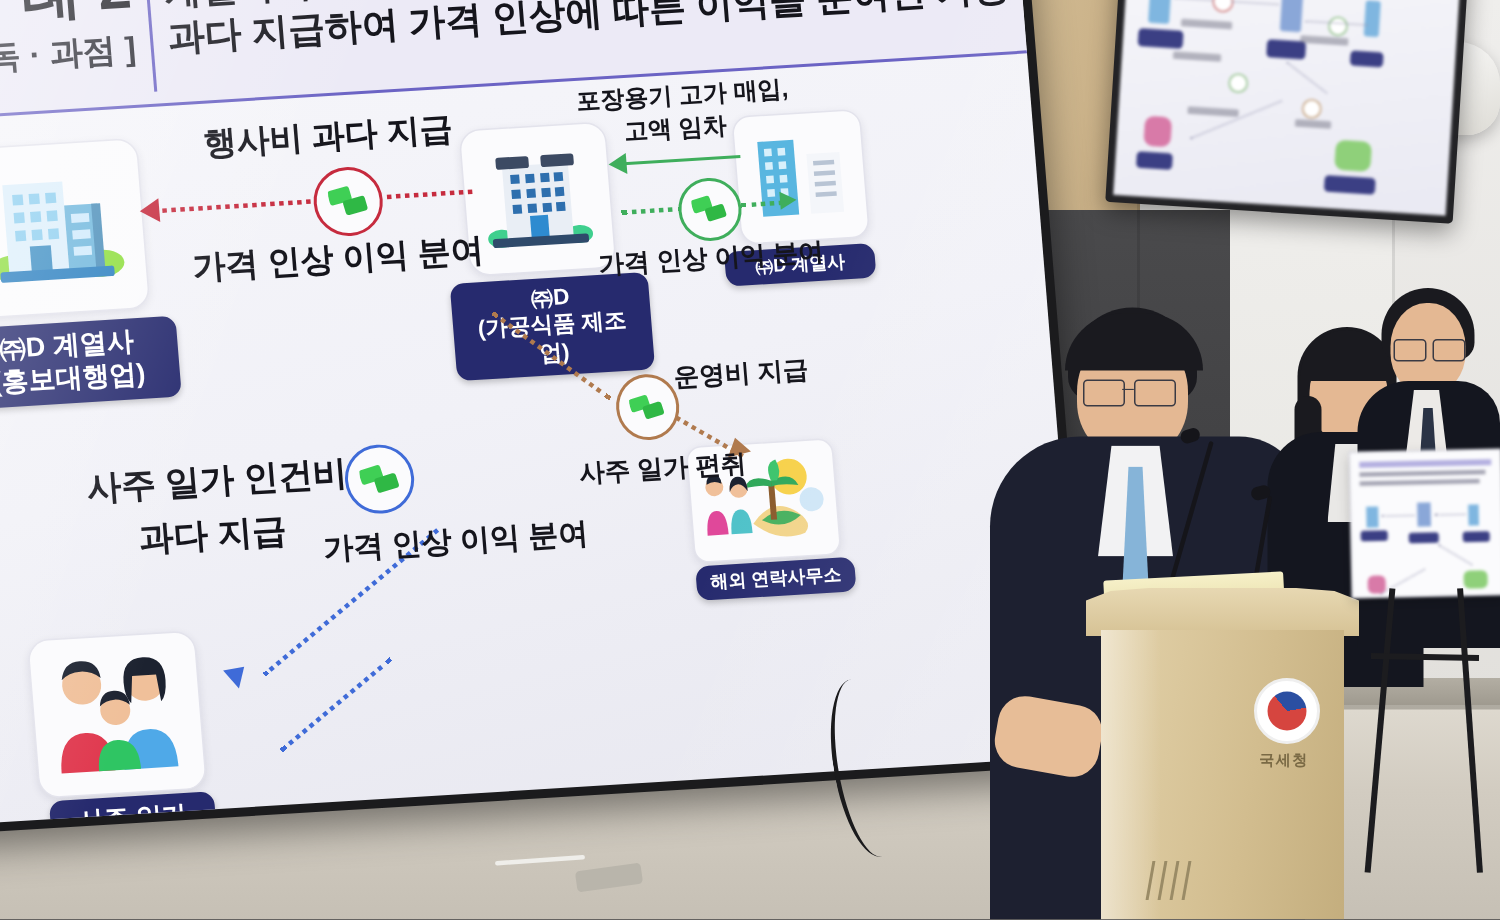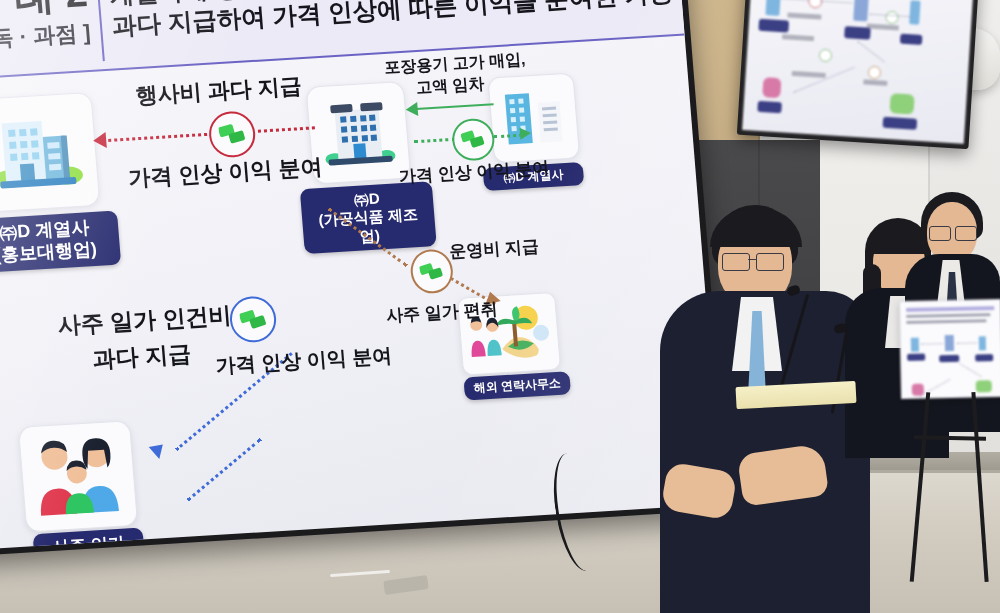--- a/index.html
+++ b/index.html
@@ -429,20 +429,35 @@
     <div class="shirt" style="left:32px;top:68px;width:28px;height:46px;clip-path:polygon(20% 0,80% 0,100% 100%,0 100%);background:#eceae7;"></div>
     <div class="tie-dark" style="left:41px;top:80px;width:12px;height:44px;clip-path:polygon(24% 0,76% 0,100% 100%,0 100%);"></div>
   </div>
 
   <div class="mic" style="left:790px;top:292px;width:3px;height:118px;transform:rotate(16deg);"></div>
   <div class="mic-head" style="left:787px;top:286px;transform:rotate(-18deg);"></div>
   <div class="mic" style="left:838px;top:330px;width:3px;height:84px;transform:rotate(10deg);"></div>
   <div class="mic-head" style="left:834px;top:324px;transform:rotate(-14deg);"></div>
 
   <div class="paper"></div>
+  <div class="podium">
+    <div class="podium-top"></div>
+    <div class="podium-body"></div>
+    <div class="podium-shade"></div>
+    <div class="emblem">
+      <div class="taeguk"></div>
+    </div>
+    <div class="emblem-txt">국세청</div>
+    <div class="podium-slits">
+      <i style="left:0;"></i>
+        <i style="left:8px;"></i>
+        <i style="left:16px;"></i>
+        <i style="left:24px;"></i>
+    </div>
+  </div>
 
   <div class="easel-board blur">
     <div style="position:absolute;left:6px;top:6px;width:88px;height:4px;background:#6b63c4;opacity:.5;"></div>
     <div style="position:absolute;left:6px;top:13px;width:84px;height:3px;background:rgba(60,60,90,.45);"></div>
     <div style="position:absolute;left:6px;top:19px;width:80px;height:3px;background:rgba(60,60,90,.45);"></div>
     <div style="position:absolute;left:10px;top:36px;width:8px;height:14px;background:#7fb6e0;"></div>
     <div style="position:absolute;left:6px;top:52px;width:18px;height:7px;background:#3b3f84;border-radius:2px;"></div>
     <div style="position:absolute;left:44px;top:34px;width:9px;height:16px;background:#8aa7d8;"></div>
     <div style="position:absolute;left:38px;top:54px;width:20px;height:7px;background:#3b3f84;border-radius:2px;"></div>
     <div style="position:absolute;left:78px;top:36px;width:7px;height:14px;background:#7fb6e0;"></div>

